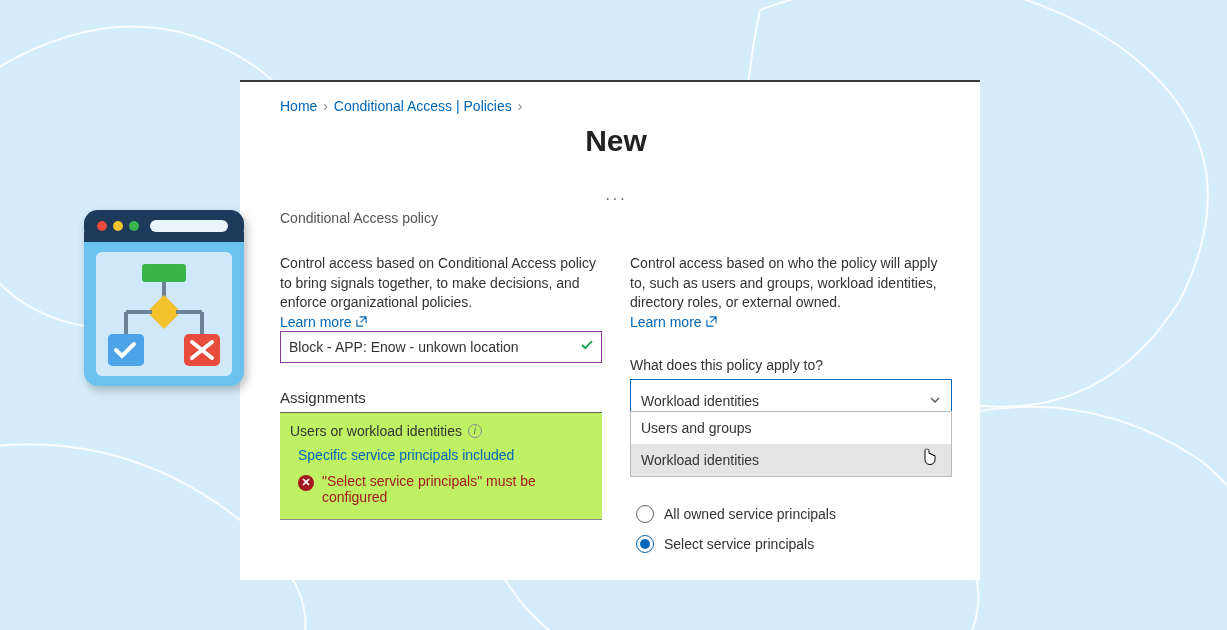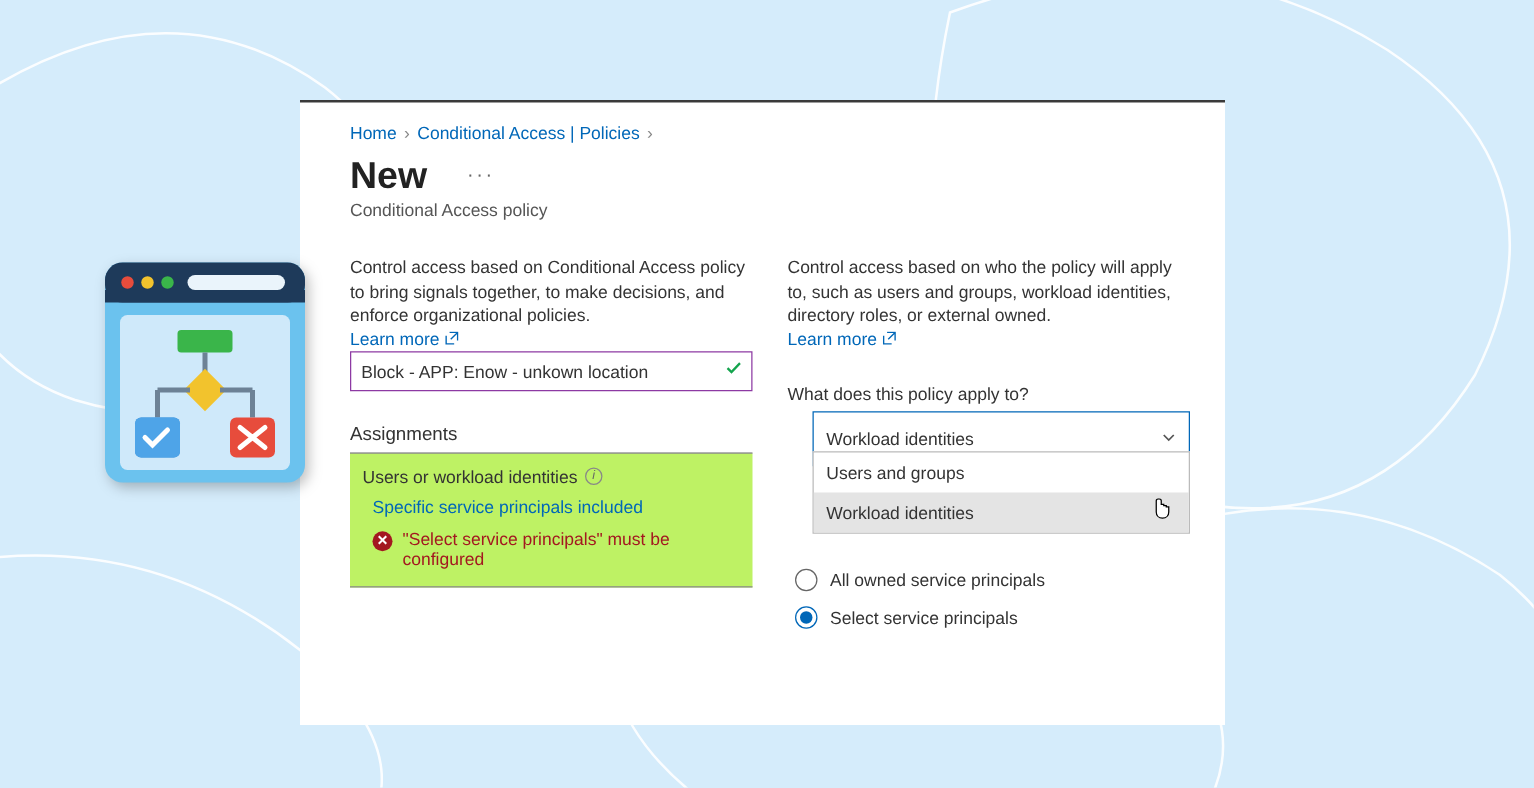--- a/index.html
+++ b/index.html
@@ -38,21 +38,21 @@
 .content {
   padding: 16px 28px 0 40px;
 }
 .breadcrumb {
   font-size: 14px;
   color: #555;
   margin-bottom: 10px;
 }
 .breadcrumb a { color: #0067b8; text-decoration: none; }
 .breadcrumb .sep { color: #888; margin: 0 2px; }
-.title-row { display: flex; align-items: center; gap: 32px; }
+.title-row { display: flex; align-items: center; gap: 32px; flex-direction: column; }
 .title-row h1 { font-size: 30px; font-weight: 600; color: #222; }
 .title-row .more { font-size: 16px; color: #666; letter-spacing: 2px; }
 .subtitle { font-size: 14px; color: #555; margin-top: 2px; margin-bottom: 28px; }
 .columns { display: flex; gap: 28px; }
 .col { width: 335px; }
 .blurb { font-size: 14px; color: #333; line-height: 1.4; }
 .learn-more { color: #0067b8; text-decoration: none; font-size: 14px; display: inline-flex; align-items: center; gap: 4px; }
 .learn-more svg { width: 11px; height: 11px; }
 .field-label { font-size: 14px; color: #333; margin-top: 26px; margin-bottom: 6px; }
 .req { color: #c0392b; margin-left: 2px; }
@@ -118,21 +118,20 @@
 .dropdown {
   border: 1px solid #0067b8;
   height: 44px;
   display: flex;
   align-items: center;
   justify-content: space-between;
   padding: 15px 10px;
   font-size: 14px;
   color: #333;
   position: relative;
-  margin-left: 20px;
 }
 .chevron { color: #555; }
 .dropdown-list {
   position: absolute;
   left: -1px;
   top: 31px;
   width: calc(100% + 2px);
   background: #fff;
   border: 1px solid #bbb;
   z-index: 5;

